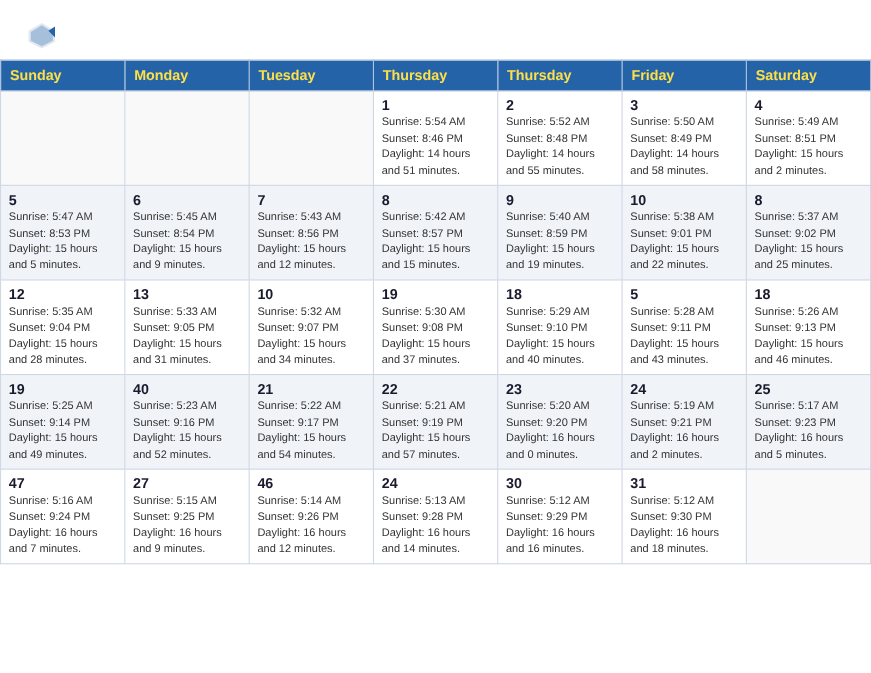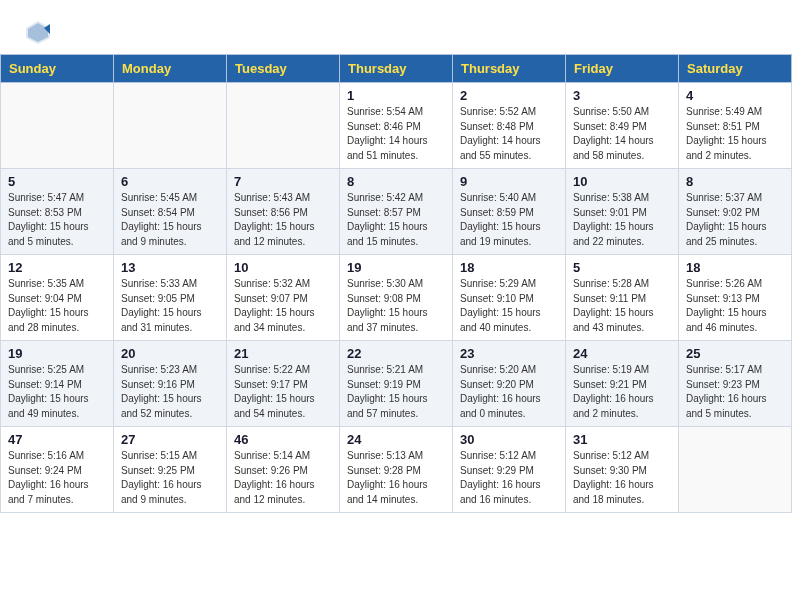--- a/index.html
+++ b/index.html
@@ -211,21 +211,21 @@
           <div class="day-number">18</div>
           <div class="day-info">Sunrise: 5:26 AM<br>Sunset: 9:13 PM<br>Daylight: 15 hours<br>and 46 minutes.</div>
         </td>
       </tr>
       <tr>
         <td>
           <div class="day-number">19</div>
           <div class="day-info">Sunrise: 5:25 AM<br>Sunset: 9:14 PM<br>Daylight: 15 hours<br>and 49 minutes.</div>
         </td>
         <td>
-          <div class="day-number">20</div>
+          <div class="day-number">40</div>
           <div class="day-info">Sunrise: 5:23 AM<br>Sunset: 9:16 PM<br>Daylight: 15 hours<br>and 52 minutes.</div>
         </td>
         <td>
           <div class="day-number">21</div>
           <div class="day-info">Sunrise: 5:22 AM<br>Sunset: 9:17 PM<br>Daylight: 15 hours<br>and 54 minutes.</div>
         </td>
         <td>
           <div class="day-number">22</div>
           <div class="day-info">Sunrise: 5:21 AM<br>Sunset: 9:19 PM<br>Daylight: 15 hours<br>and 57 minutes.</div>
         </td>

